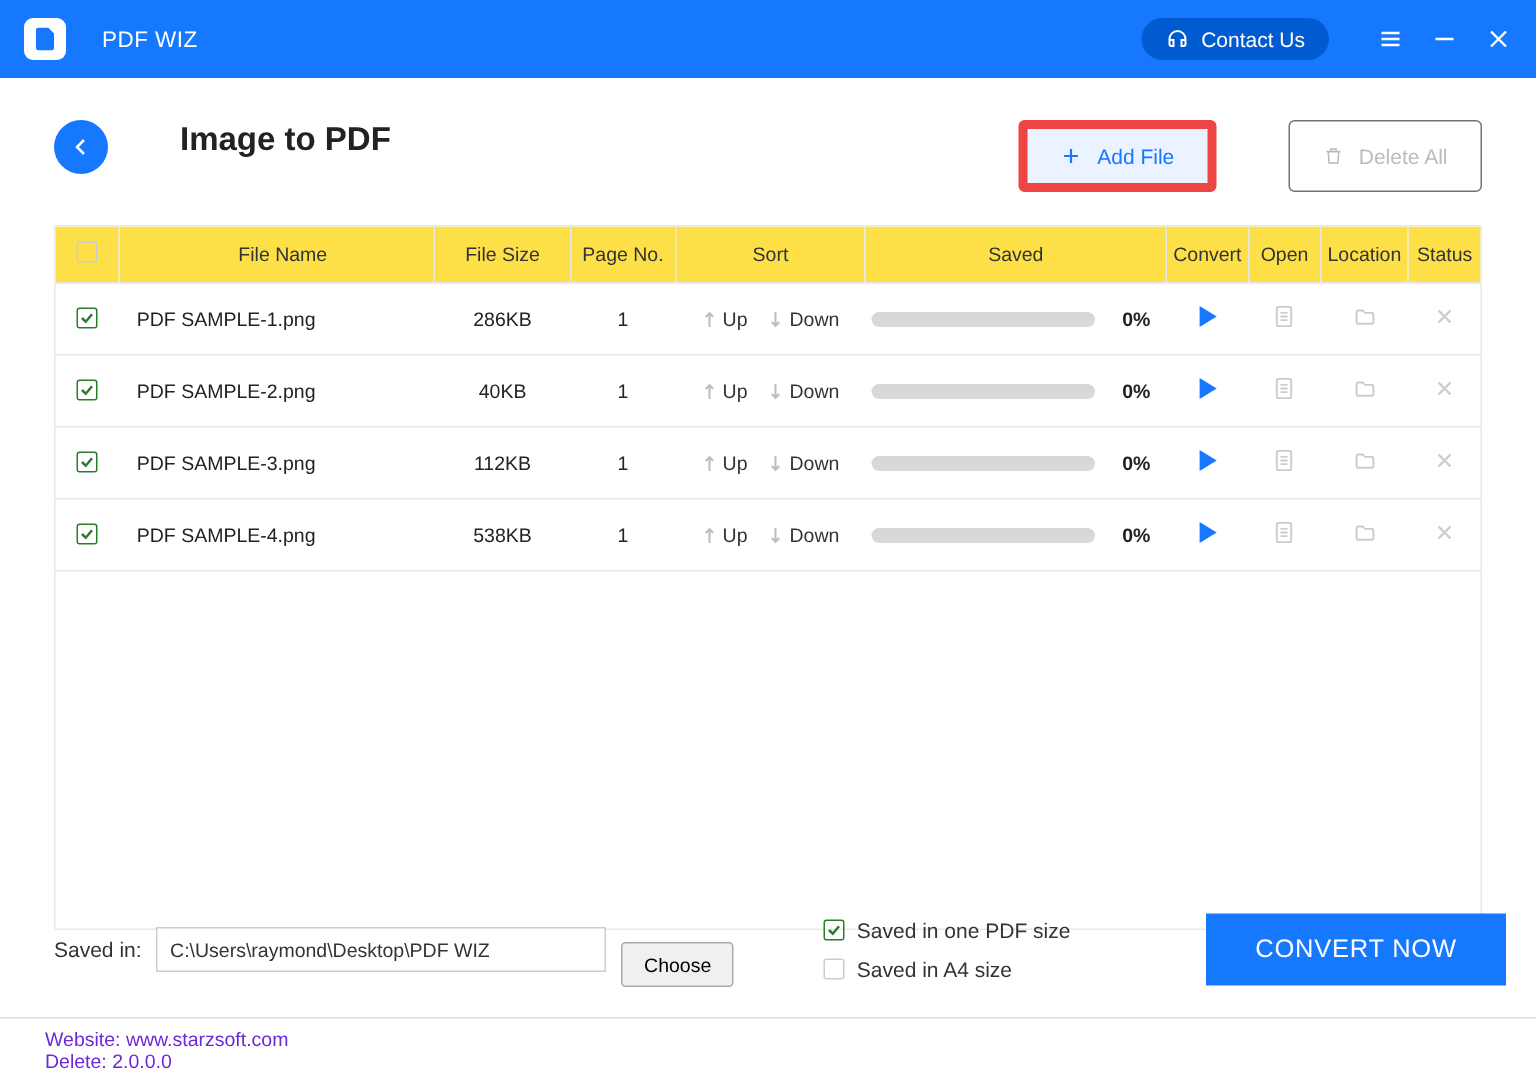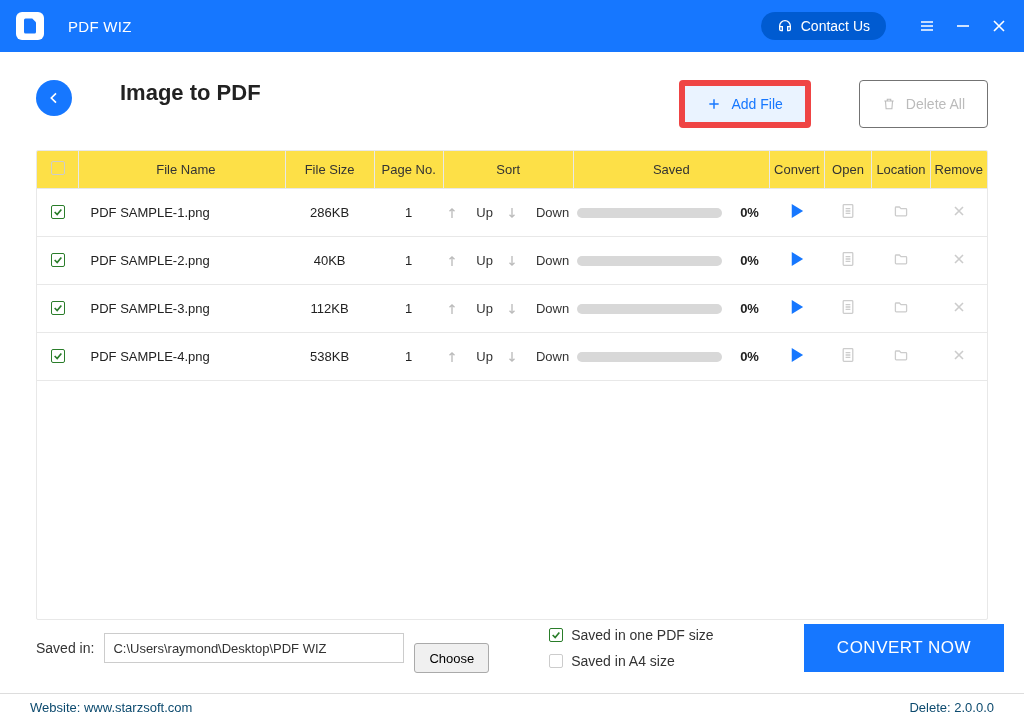--- a/index.html
+++ b/index.html
@@ -34,38 +34,38 @@
 td.col-name{text-align:left;padding-left:12px;}
 .col-size{width:90px;}
 .col-page{width:70px;}
 .col-sort{width:126px;}
 .col-status{width:200px;}
 .col-act{width:48px;}
 .chk{width:14px;height:14px;border:1px solid #ccc;border-radius:2px;display:inline-flex;align-items:center;justify-content:center;cursor:pointer;}
 .chk.checked{border-color:#2a7d2a;}
 .chk.checked svg{width:10px;height:10px;}
 .sort-cell{display:flex;align-items:center;justify-content:center;gap:14px;}
-.sort-btn{display:flex;align-items:center;gap:19px;color:#aaa;cursor:pointer;font-size:13px;}
+.sort-btn{display:flex;align-items:center;gap:4px;color:#aaa;cursor:pointer;font-size:13px;}
 .sort-btn svg{width:10px;height:12px;}
 .sort-btn span{color:#333;font-weight:500;}
 .status-cell{display:flex;align-items:center;gap:12px;}
 .progress{flex:1;height:10px;background:#d8d8d8;border-radius:5px;}
 .pct{font-weight:600;color:#222;width:32px;}
 .icon-btn{display:inline-flex;align-items:center;justify-content:center;cursor:pointer;width:100%;}
 .icon-btn svg{width:16px;height:16px;}
 .play-icon svg{width:14px;height:16px;}
 .footer{position:absolute;bottom:0;left:0;right:0;}
 .options-row{display:flex;align-items:center;padding:16px 20px 20px 36px;}
 .saved-in-label{font-size:14px;color:#333;margin-right:10px;}
 .path-input{width:300px;height:30px;border:1px solid #ccc;padding:0 8px;font-size:13px;color:#333;}
 .choose-btn{height:30px;border:1px solid #aaa;background:#f0f0f0;padding:0 14px;font-size:13px;margin-left:10px;cursor:pointer;border-radius:3px;margin-top:20px;}
 .checkbox-col{margin-left:60px;display:flex;flex-direction:column;gap:10px;}
 .cb-row{display:flex;align-items:center;gap:8px;font-size:14px;color:#333;}
 .convert-btn{margin-left:auto;width:200px;height:48px;background:#1677ff;color:#fff;border:none;font-size:17px;font-weight:400;letter-spacing:.5px;cursor:pointer;border-radius:0;}
-.status-bar{border-top:1px solid #ddd;display:flex;padding:6px 30px;font-size:13px;color:#0c4a6e;}
+.status-bar{border-top:1px solid #ddd;display:flex;padding:6px 30px;font-size:13px;color:#6d28d9;flex-direction:column;}
 .status-bar .sp{flex:1;}
 </style>
 </head>
 <body>
 
 <div class="titlebar">
   <div class="logo-box">
     <svg viewBox="0 0 24 24" fill="#1677ff">
         <path d="M6 2h9l5 5v13a2 2 0 0 1-2 2H6a2 2 0 0 1-2-2V4a2 2 0 0 1 2-2z" fill="#1677ff"></path>
       </svg>
@@ -127,21 +127,21 @@
         <tr>
           <th class="col-chk"><span class="chk"></span></th>
           <th class="col-name" style="text-align:center">File Name</th>
           <th class="col-size">File Size</th>
           <th class="col-page">Page No.</th>
           <th class="col-sort">Sort</th>
           <th class="col-status">Saved</th>
           <th class="col-act">Convert</th>
           <th class="col-act">Open</th>
           <th class="col-act">Location</th>
-          <th class="col-act">Remove</th>
+          <th class="col-act">Status</th>
         </tr>
       </thead>
       <tbody id="tbody">
           <tr>
             <td class="col-chk"><span class="chk checked">
                 <svg viewBox="0 0 12 12" stroke="#2a7d2a" stroke-width="2" fill="none">
                   <path d="M2 6l3 3 5-6"></path>
                 </svg>
               </span></td>
             <td class="col-name">PDF SAMPLE-1.png</td>

